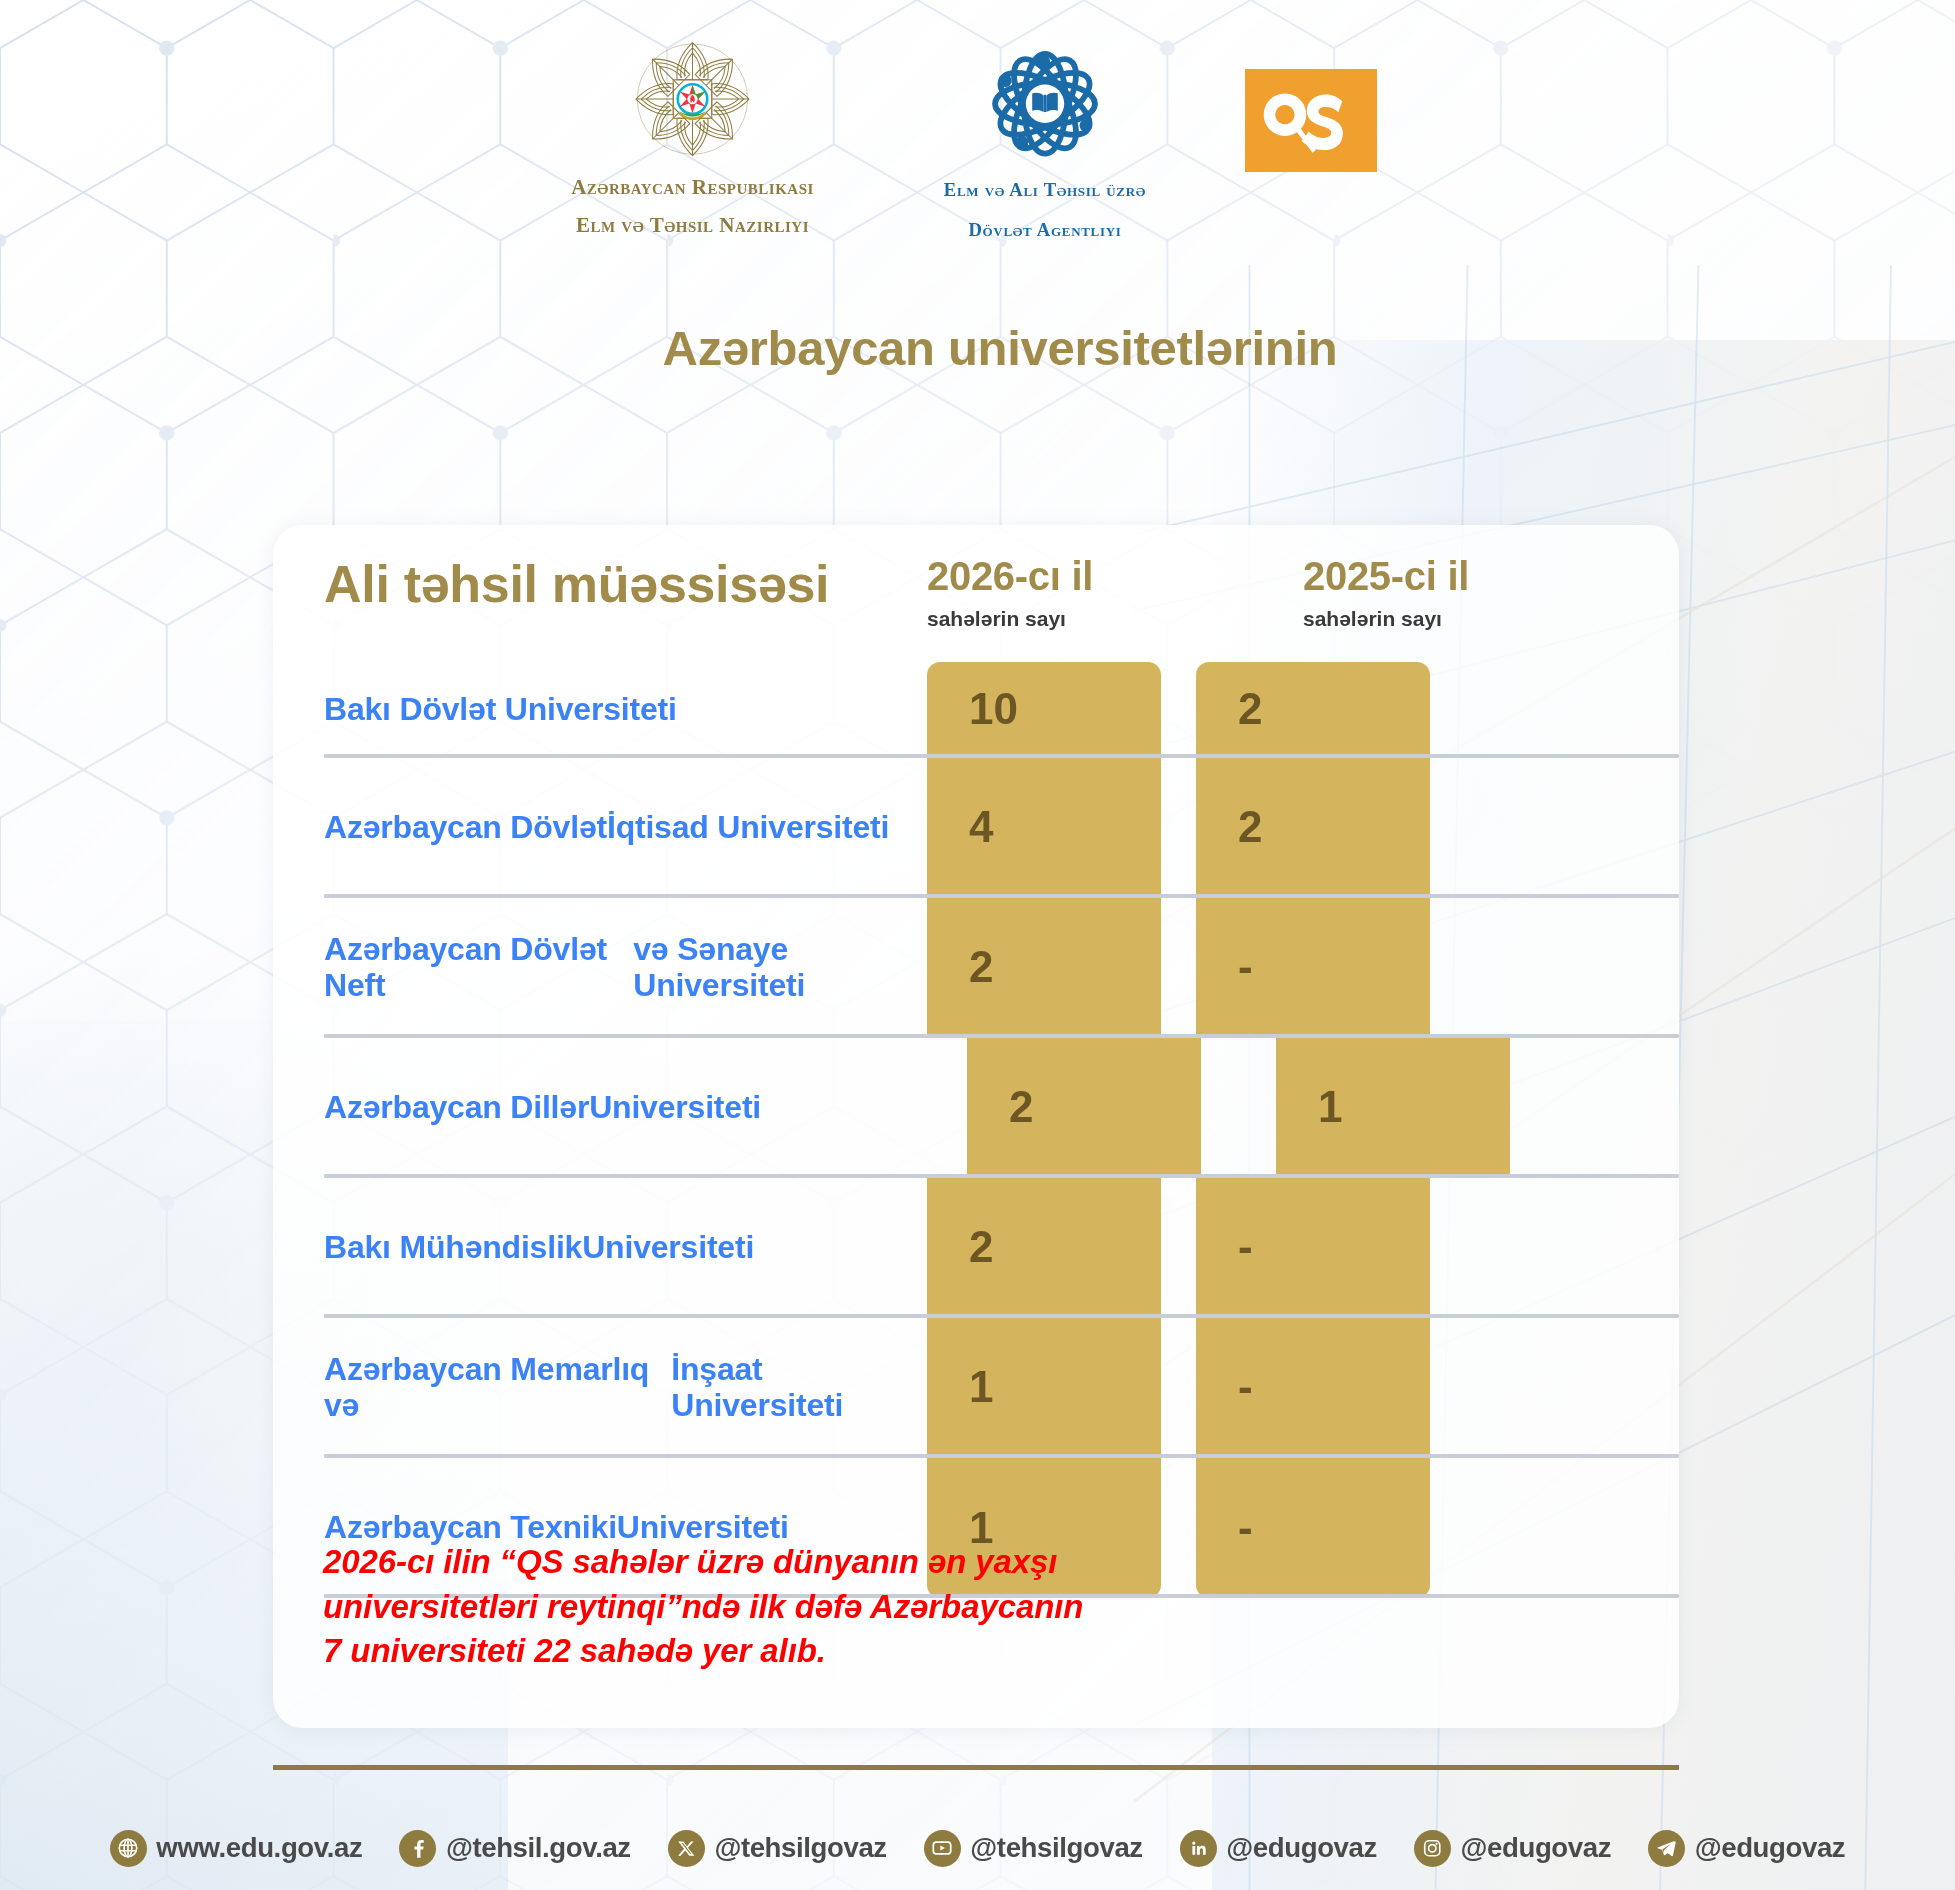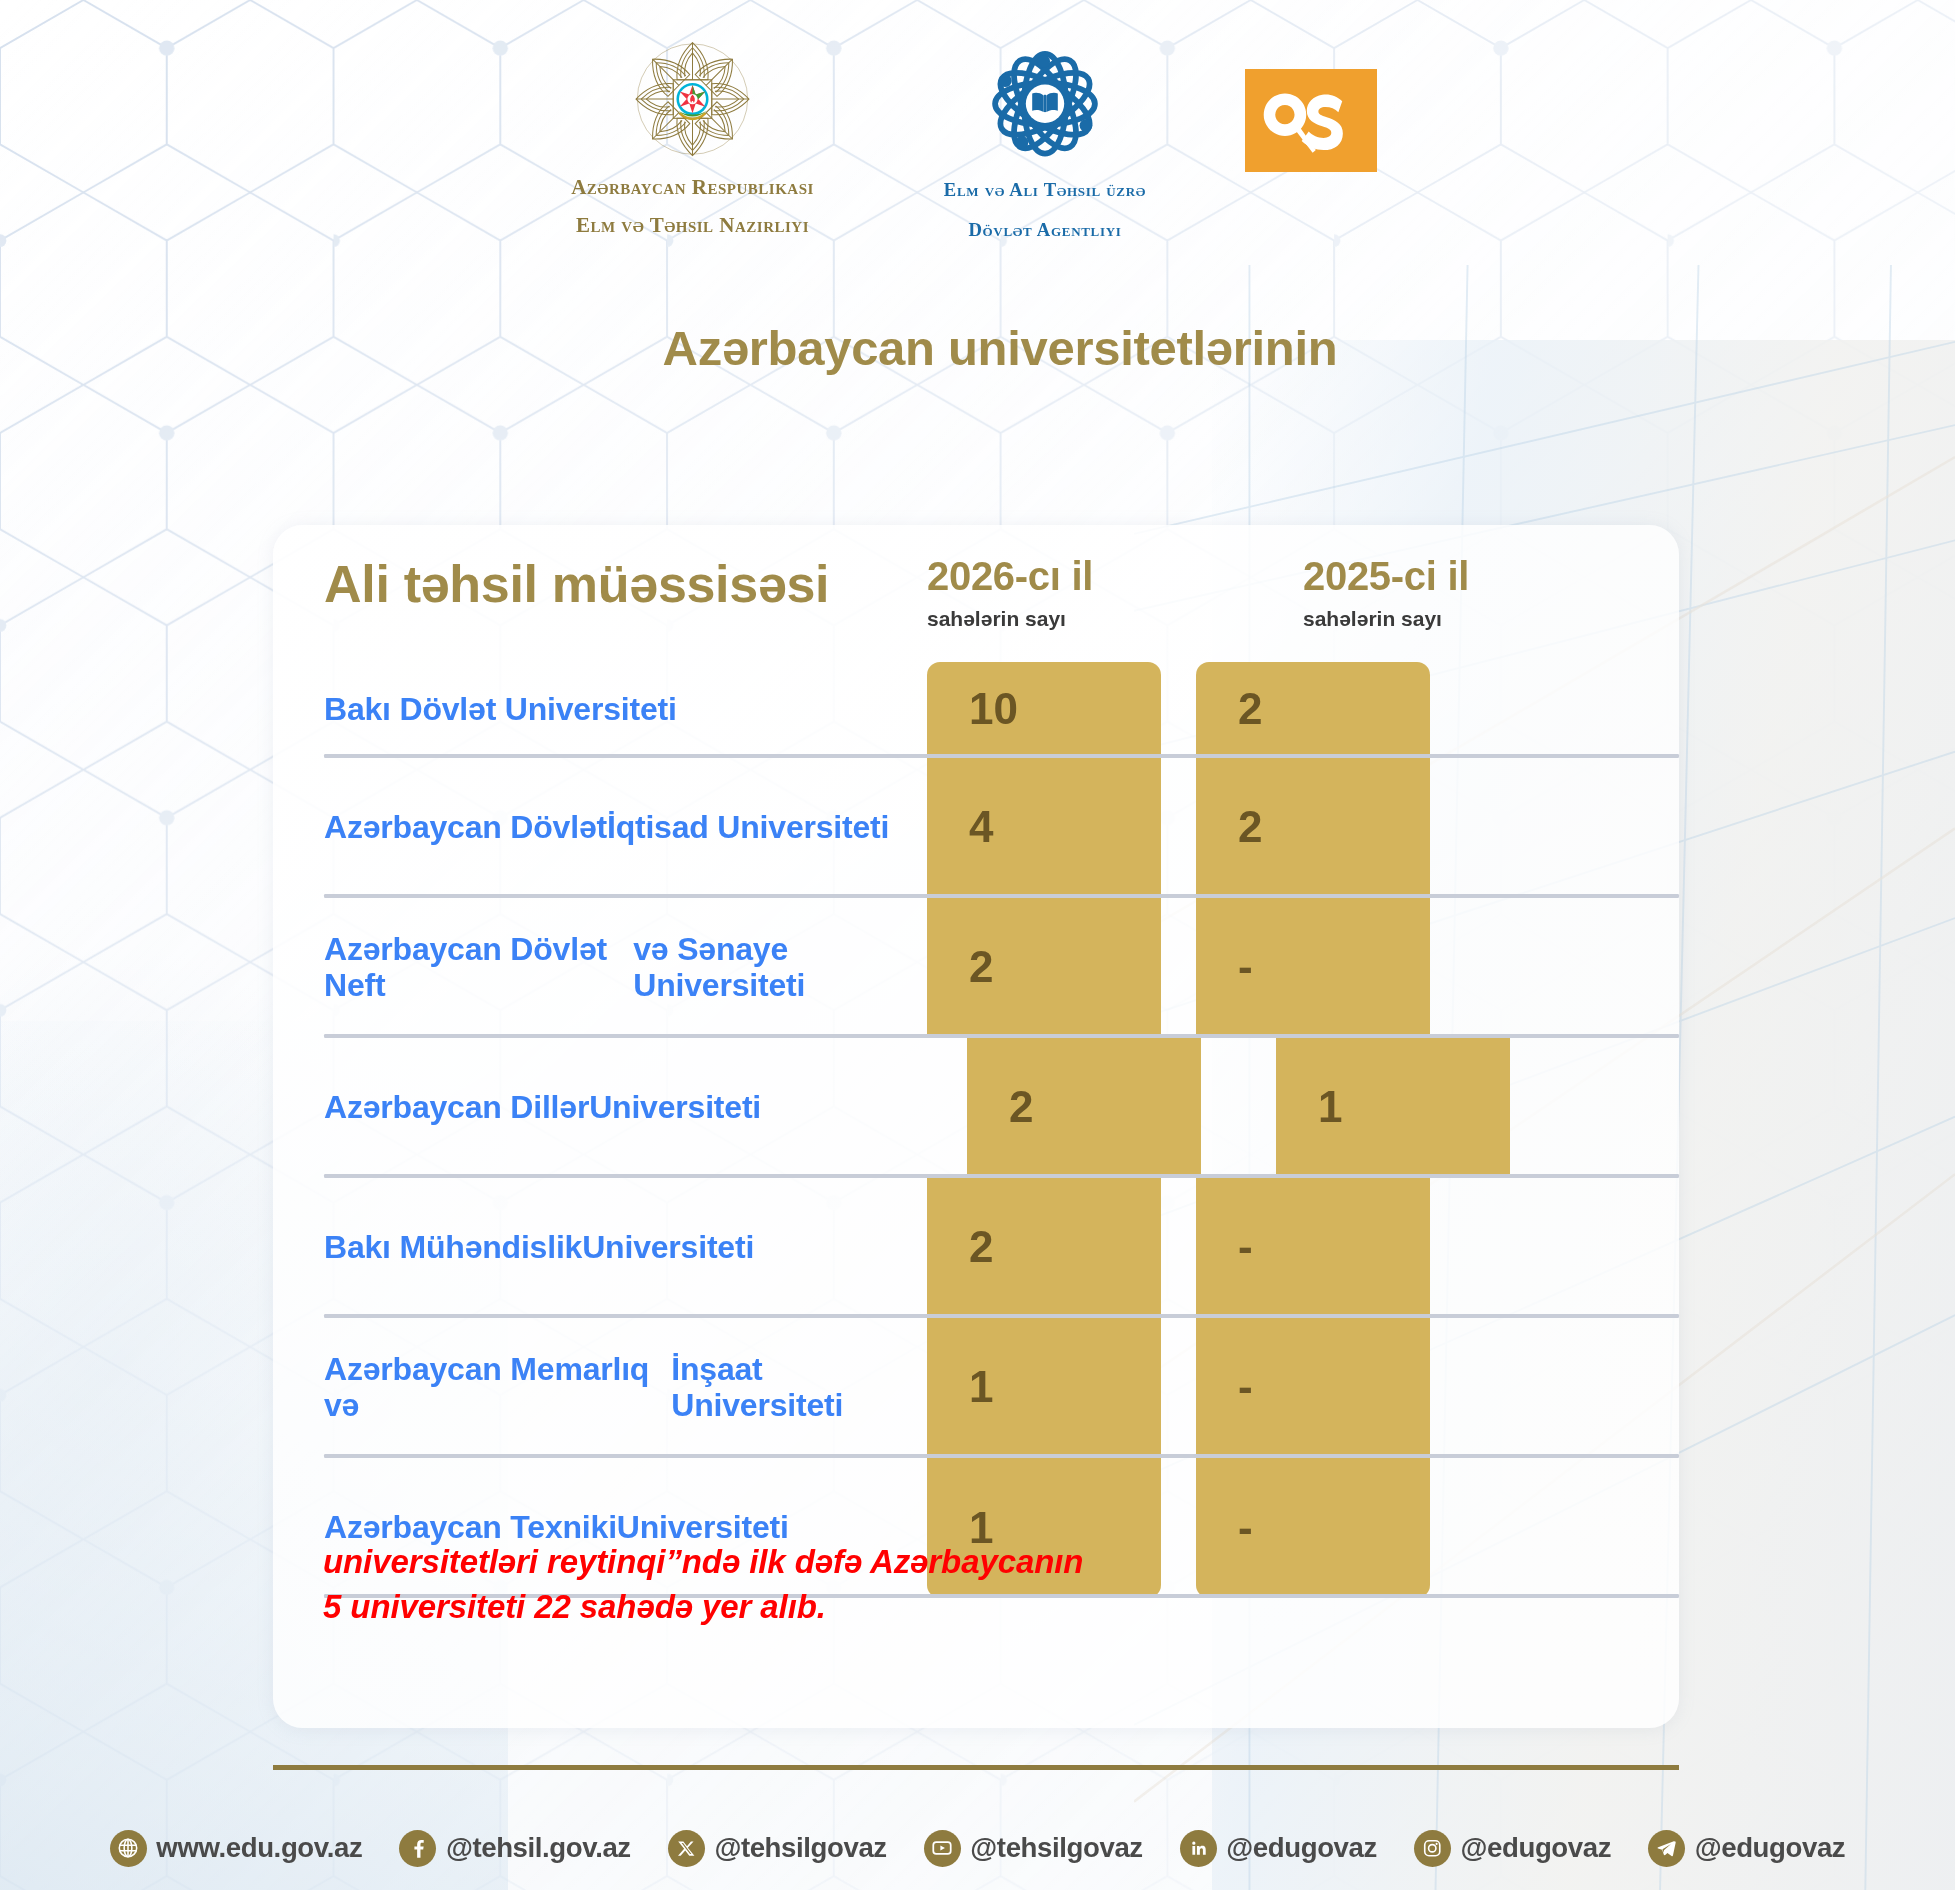--- a/index.html
+++ b/index.html
@@ -356,22 +356,23 @@
           <div>Universiteti</div>
         </div>
         <div class="cell-val">1</div>
         <div class="cell-val last">-</div>
         <div class="rowline"></div>
       </div>
     </div>
 </div>
 
 <div id="note">
+  <div>2026-cı ilin “QS sahələr üzrə dünyanın ən yaxşı</div>
   <div><span>universitetləri reytinqi”ndə </span><span class="strong">ilk dəfə Azərbaycanın</span></div>
-  <div class="strong">5 universiteti 22 sahədə yer alıb.</div>
+  <div class="strong">7 universiteti 22 sahədə yer alıb.</div>
 </div>
 
 <div id="divider"></div>
 <div id="footer">
     <div class="fitem">
       <span class="fic">
         <svg width="22" height="22" viewBox="0 0 24 24" fill="none" stroke="#fff" stroke-width="1.7">
           <circle cx="12" cy="12" r="9.5"></circle>
           <ellipse cx="12" cy="12" rx="4.2" ry="9.5"></ellipse>
           <path d="M2.7 9h18.6M2.7 15h18.6M12 2.5v19"></path>

